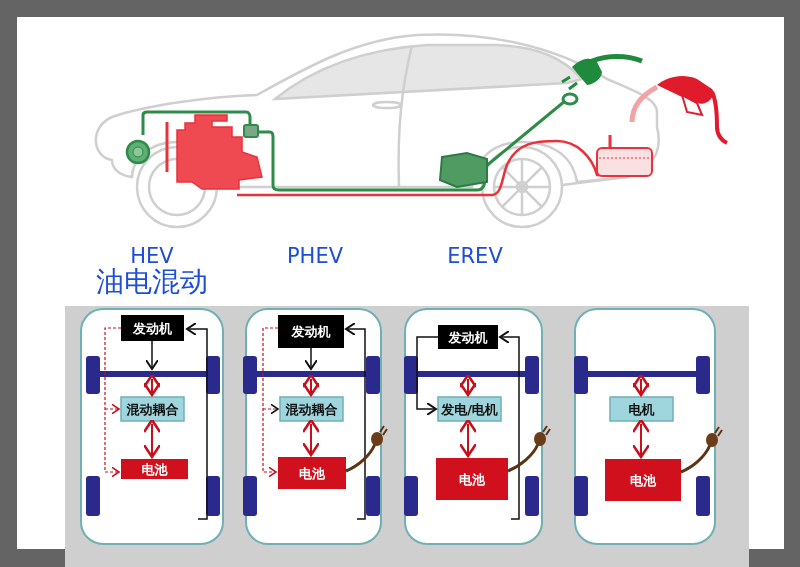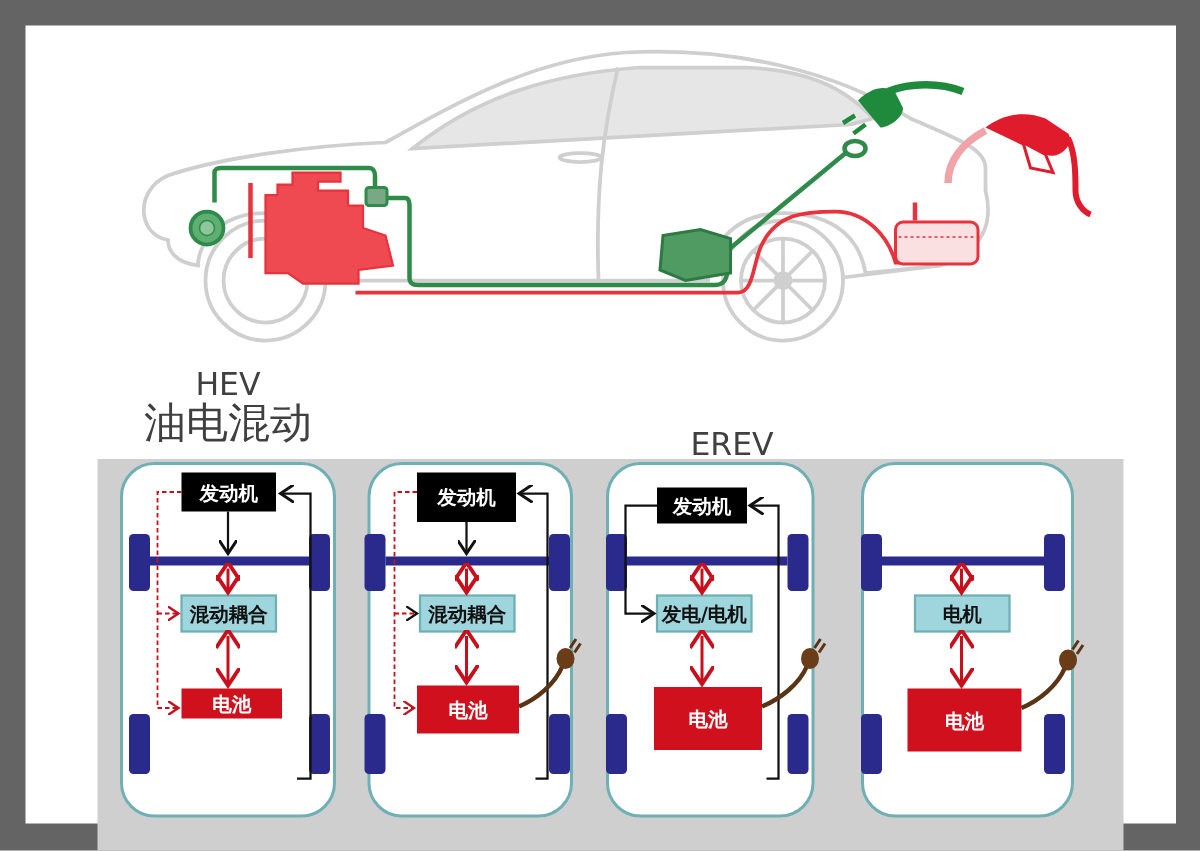--- a/index.html
+++ b/index.html
@@ -10,21 +10,21 @@
     font-family: "DejaVu Sans", sans-serif;
   }
   #frame {
     position: absolute; left: 17px; top: 17px;
     width: 767px; height: 532px;
     background: #ffffff;
   }
   #car-svg { position: absolute; left: 0; top: 0; }
   .type-label {
     position: absolute; top: 226px; width: 170px;
-    text-align: center; color: #404040;
+    text-align: center; color: #1d4ed8;
     line-height: 26px;
   }
   .type-label .en { font-size: 21px; display: block; }
   .type-label .cn { font-size: 28px; display: block; }
   #panel {
     position: absolute; left: 48px; top: 289px;
     width: 684px; height: 289px;
     background: #cfcfcf;
   }
   .box-text {
@@ -99,22 +99,23 @@
       <rect x="580" y="131" width="55" height="28" rx="5" fill="#fbe0e1" stroke="#e8323c" stroke-width="2"></rect>
       <path d="M 582 141 L 633 141" stroke="#e8323c" stroke-width="1" stroke-dasharray="2 2"></path>
     </g>
   </svg>
 
   <div class="type-label" style="left:50px;">
     <span class="en">HEV</span>
     <span class="cn">油电混动</span>
   </div>
   <div class="type-label" style="left:213px;">
-  </div>
-  <div class="type-label" style="left:386px;margin-top:40px;">
+    <span class="en">PHEV</span>
+  </div>
+  <div class="type-label" style="left:373px;">
     <span class="en">EREV</span>
   </div>
 
   <div id="panel">
     <svg width="684" height="241" viewBox="0 0 684 241">
       <defs>
         <marker id="ah-k" markerWidth="8" markerHeight="8" refX="6" refY="4" orient="auto">
             <path d="M0,0 L6,4 L0,8" fill="none" stroke="#111" stroke-width="1.3"></path>
           </marker>
         <marker id="ah-r" markerWidth="8" markerHeight="8" refX="6" refY="4" orient="auto">

